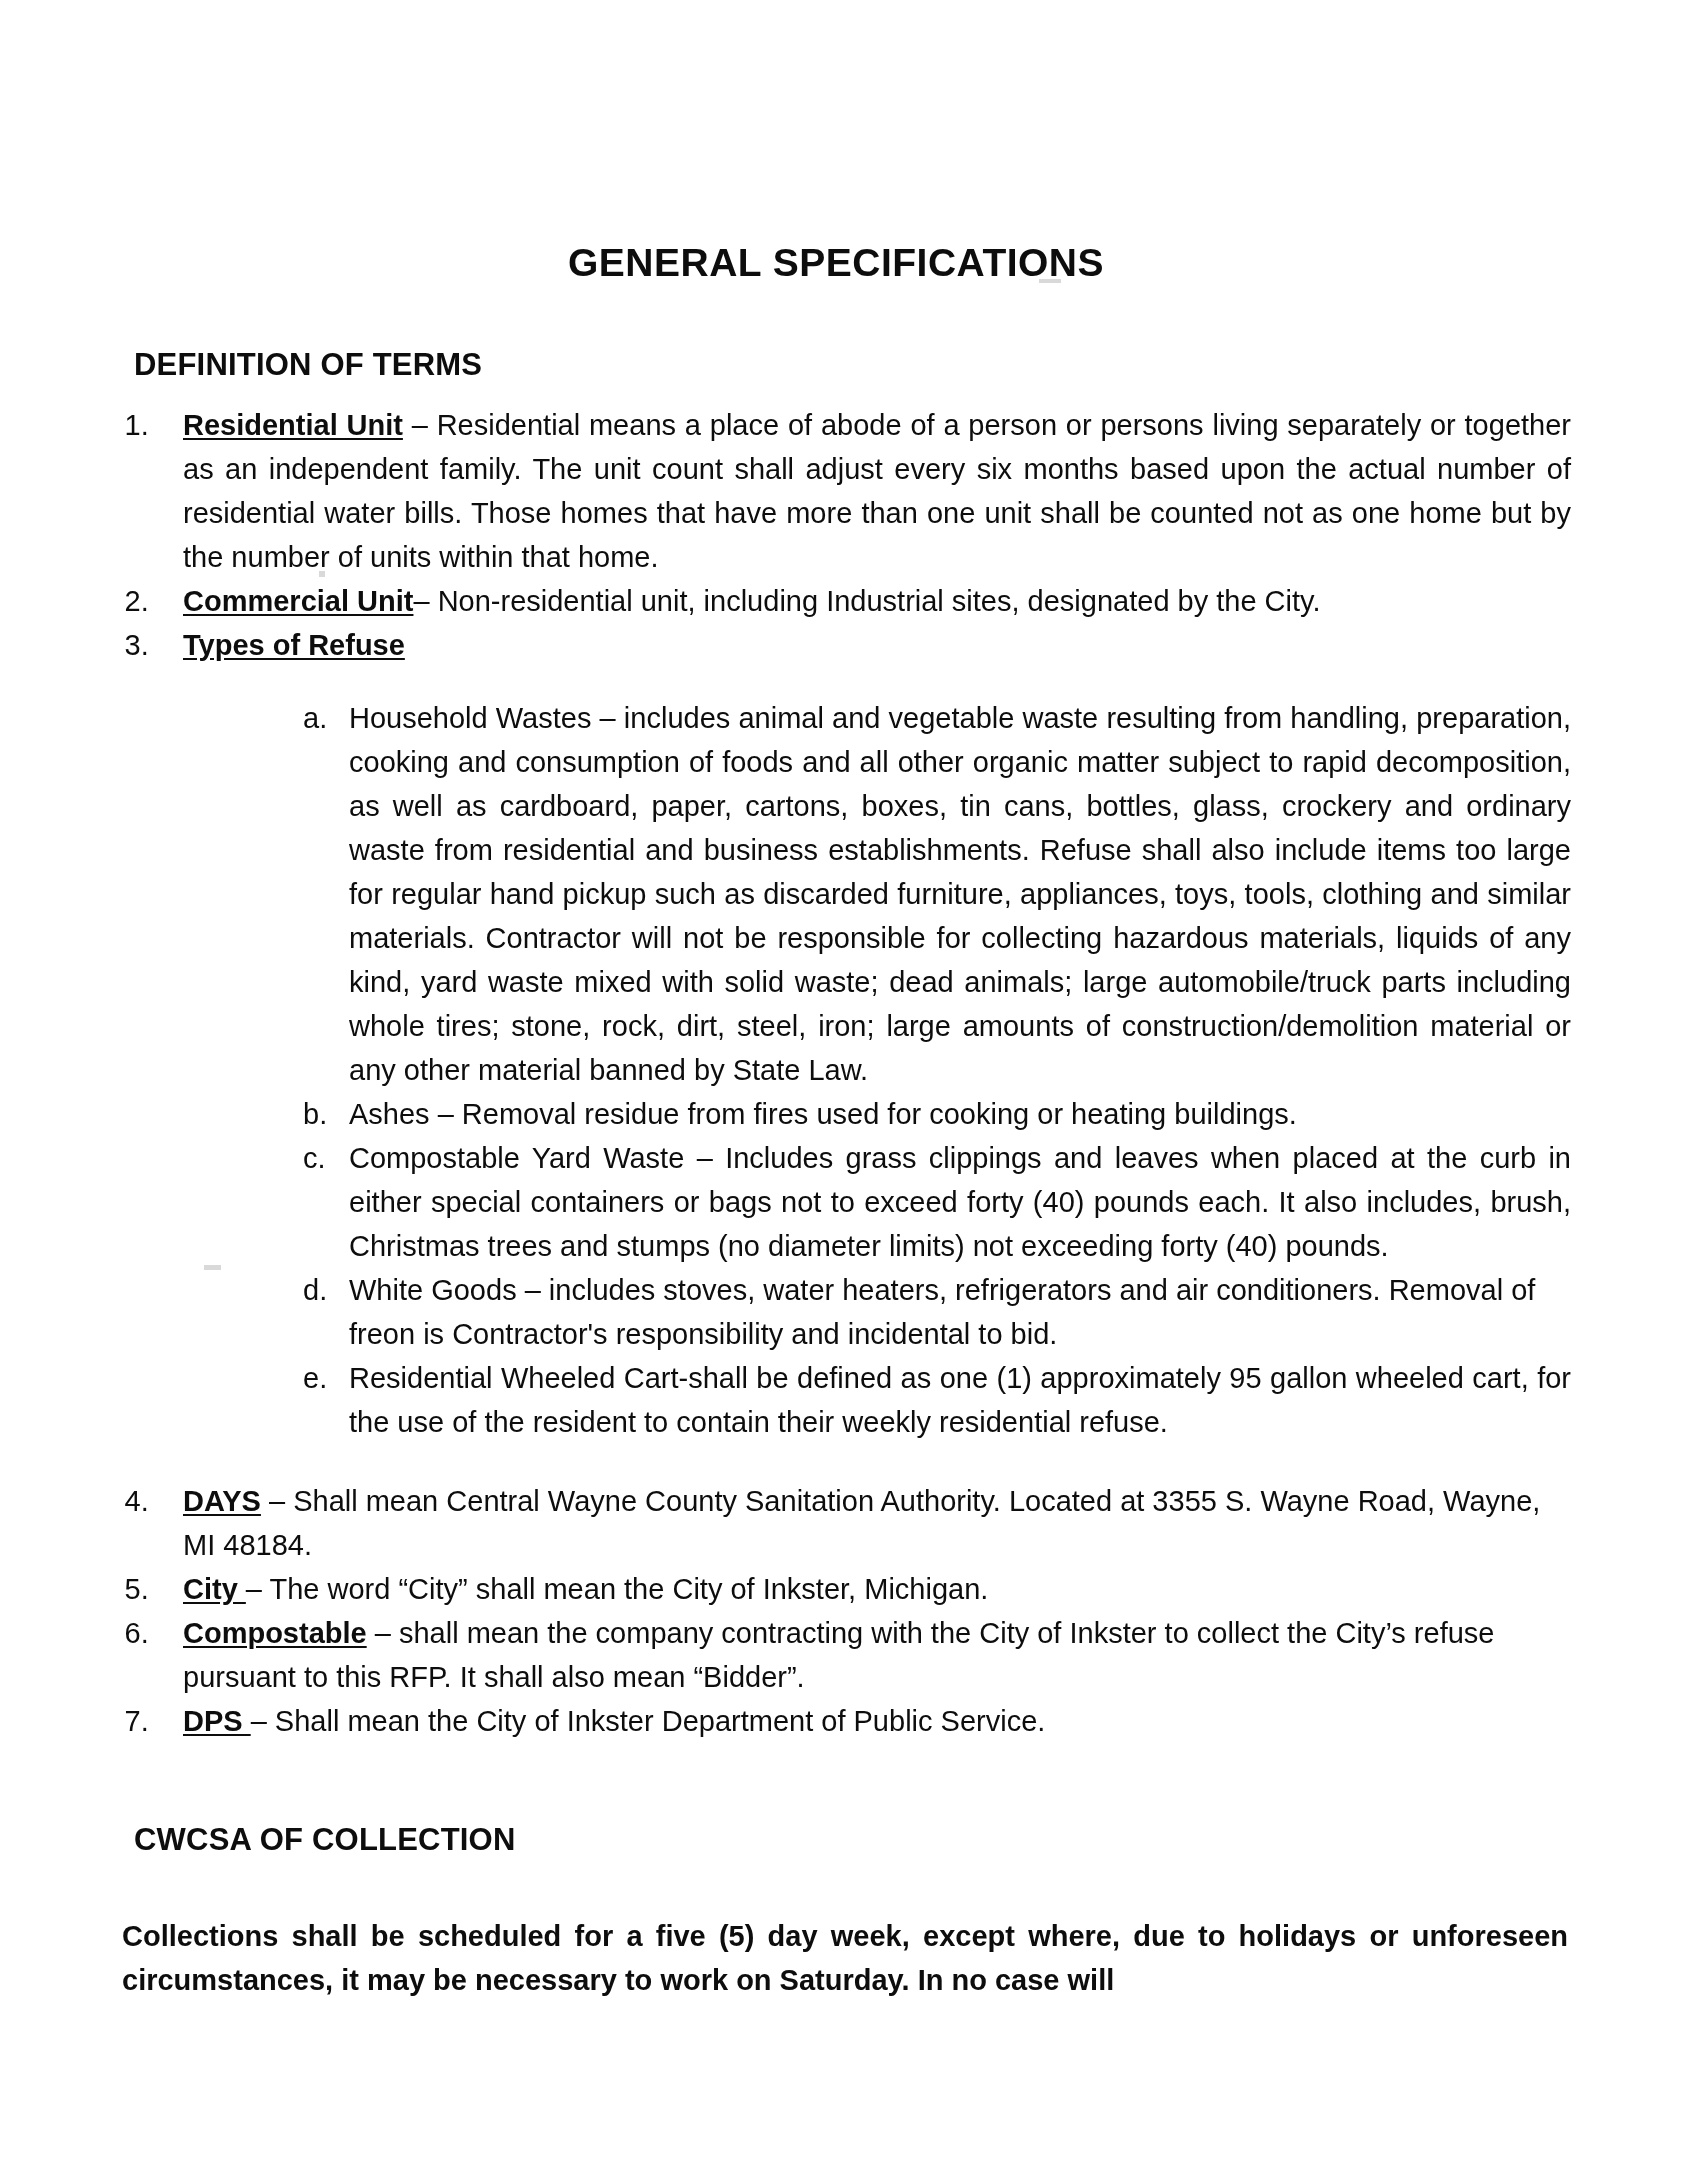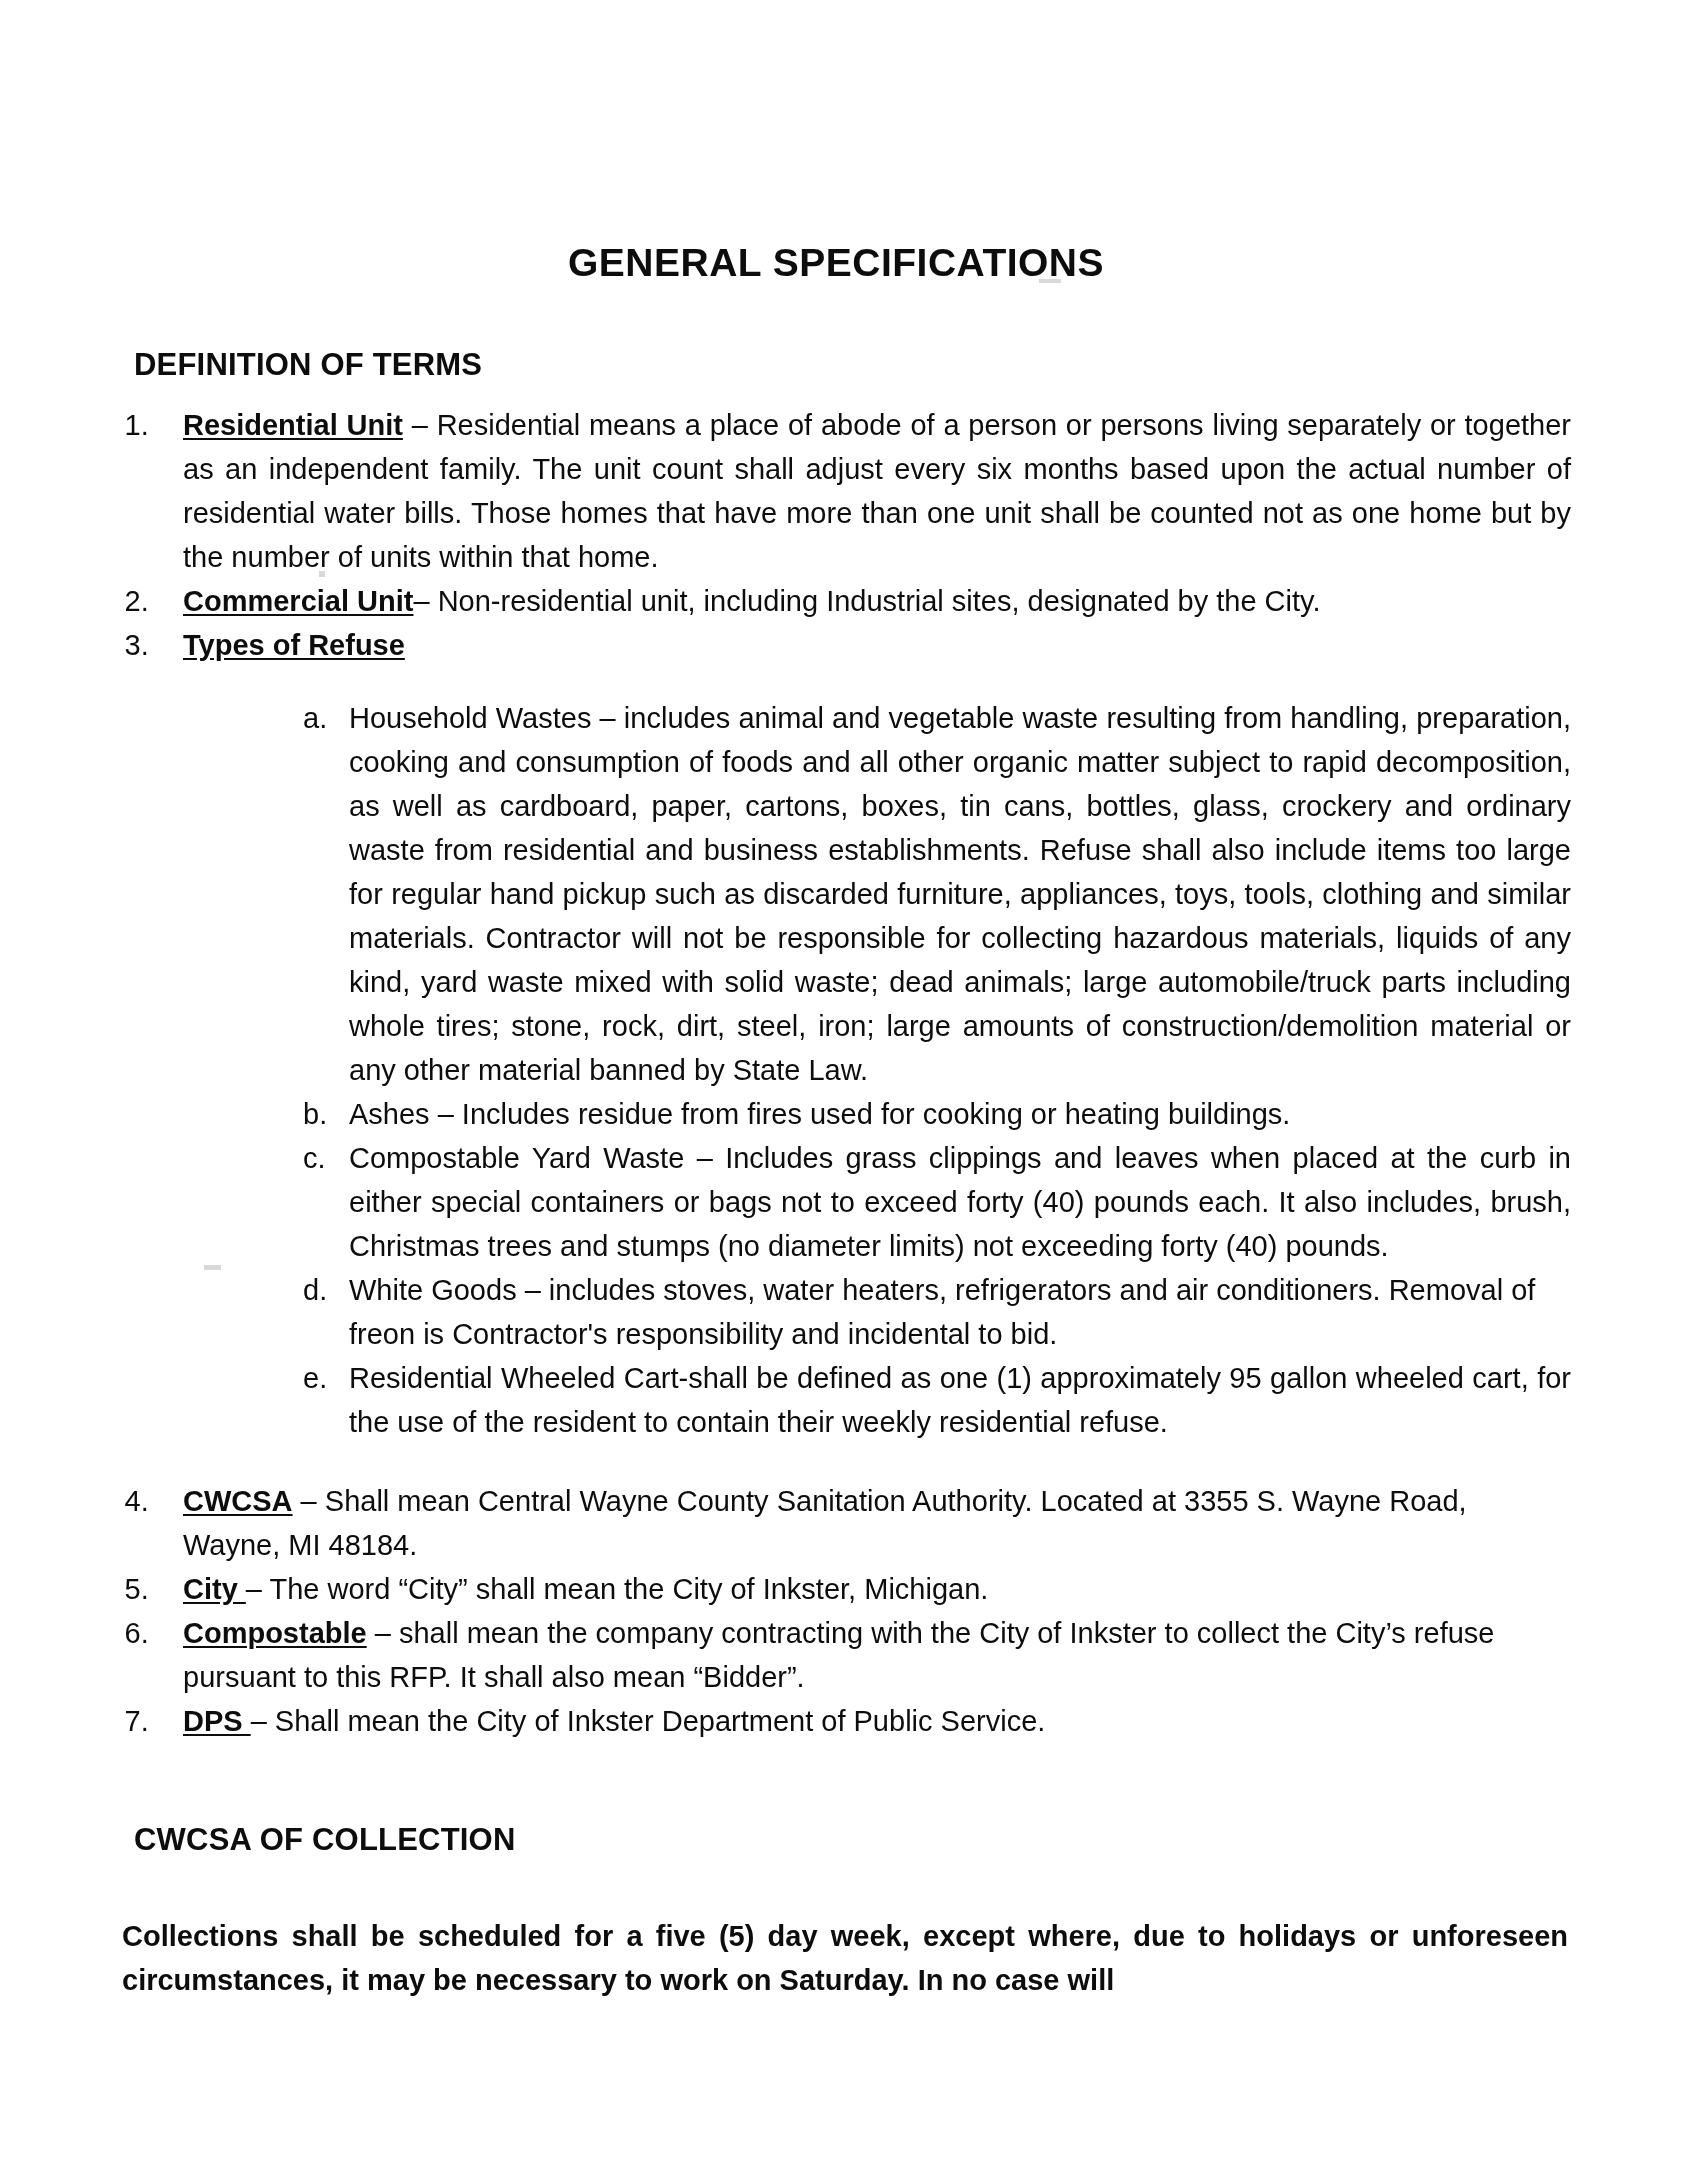--- a/index.html
+++ b/index.html
@@ -190,21 +190,21 @@
     <div class="alpha-wrap">
       <ol class="alpha-list">
 
         <li class="alpha-item">
           <span class="marker">a.</span>
           <span class="body">Household Wastes – includes animal and vegetable waste resulting from handling, preparation, cooking and consumption of foods and all other organic matter subject to rapid decomposition, as well as cardboard, paper, cartons, boxes, tin cans, bottles, glass, crockery and ordinary waste from residential and business establishments.  Refuse shall also include items too large for regular hand pickup such as discarded furniture, appliances, toys, tools, clothing and similar materials. Contractor will not be responsible for collecting hazardous materials, liquids of any kind, yard waste mixed with solid waste; dead animals; large automobile/truck parts including whole tires; stone, rock, dirt, steel, iron; large amounts of construction/demolition material or any other material banned by State Law.</span>
         </li>
 
         <li class="alpha-item">
           <span class="marker">b.</span>
-          <span class="body ragged">Ashes – Includes residue from fires used for cooking or heating buildings.</span>
+          <span class="body ragged">Ashes – Removal residue from fires used for cooking or heating buildings.</span>
         </li>
 
         <li class="alpha-item">
           <span class="marker">c.</span>
           <span class="body">Compostable Yard Waste – Includes grass clippings and leaves when placed at the curb in either special containers or bags not to exceed forty (40) pounds each.  It also includes, brush, Christmas trees and stumps (no diameter limits) not exceeding forty (40) pounds.</span>
         </li>
 
         <li class="alpha-item">
           <span class="marker">d.</span>
           <span class="body ragged">White Goods – includes stoves, water heaters, refrigerators and air conditioners. Removal of freon is Contractor's responsibility and incidental to bid.</span>
@@ -216,21 +216,21 @@
         </li>
       </ol>
     </div>
 
     <div class="gap-after-sublist"></div>
 
     <ol class="num-list">
 
       <li class="num-item">
         <span class="marker">4.</span>
-        <span class="body ragged"><span class="term">CWCSA</span><span> – Shall mean Central Wayne County Sanitation Authority.  Located at 3355 S. Wayne Road, Wayne, MI  48184.</span></span>
+        <span class="body ragged"><span class="term">DAYS</span><span> – Shall mean Central Wayne County Sanitation Authority.  Located at 3355 S. Wayne Road, Wayne, MI  48184.</span></span>
       </li>
 
       <li class="num-item">
         <span class="marker">5.</span>
         <span class="body ragged"><span class="term">City </span><span>– The word “City” shall mean the City of Inkster, Michigan.</span></span>
       </li>
 
       <li class="num-item">
         <span class="marker">6.</span>
         <span class="body ragged"><span class="term">Compostable</span><span> – shall mean the company contracting with the City of Inkster to collect the City’s refuse pursuant to this RFP. It shall also mean “Bidder”.</span></span>

